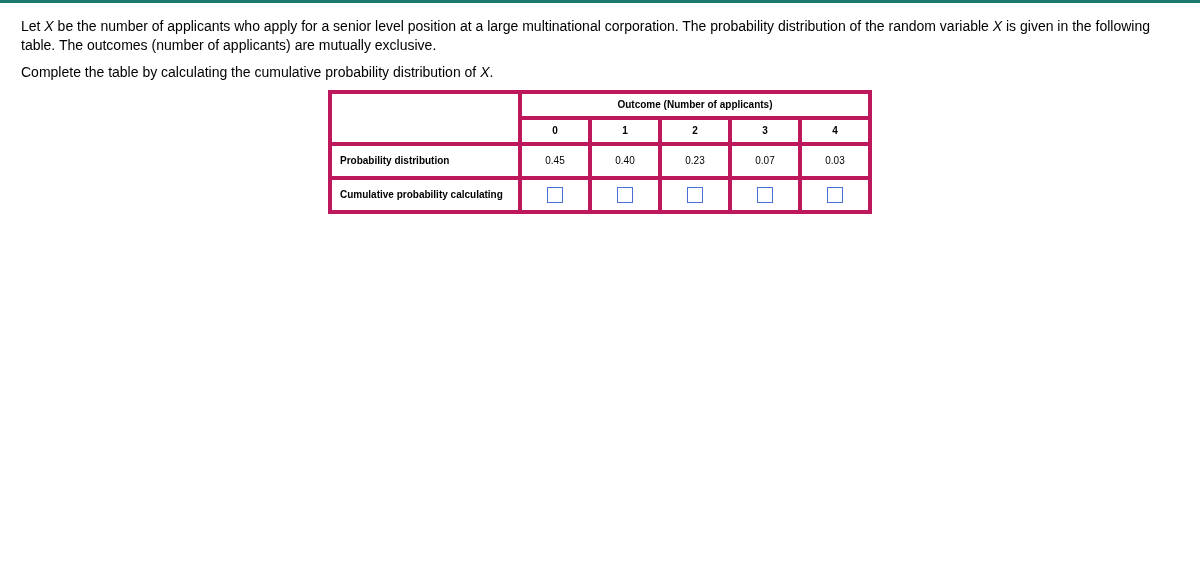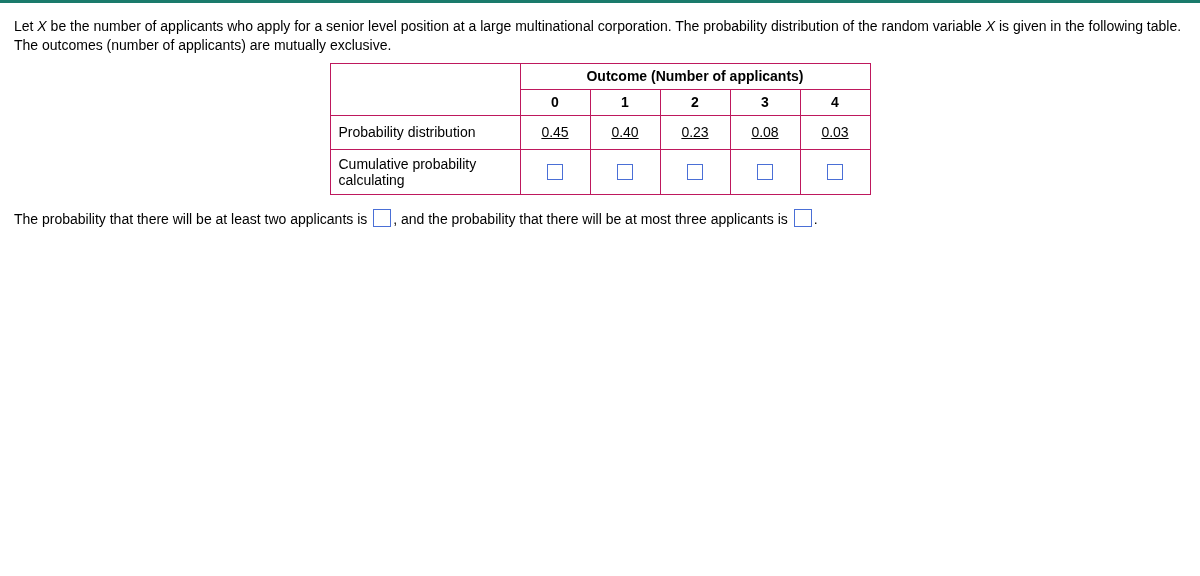--- a/index.html
+++ b/index.html
@@ -4,31 +4,31 @@
 <style>
   * { box-sizing: border-box; }
   body {
     margin: 0;
     font-family: Arial, Helvetica, sans-serif;
     font-size: 14px;
     color: #000;
     background: #fff;
   }
   .topbar { height: 3px; background: #1a7a6b; }
-  .content { padding: 10px 14px; }
+  .content { padding: 10px 21px; }
   .prompt p { margin: 4px 0 8px 0; line-height: 1.35; }
   .em { font-style: italic; }
   .table-wrap { display: flex; justify-content: center; margin: 8px 0 14px 0; }
   table { border-collapse: collapse; }
-  th, td { border: 1px solid #be185d; text-align: center; font-size: 14px; }
+  th, td { border: 4px solid #be185d; text-align: center; font-size: 10px; }
   .corner { width: 190px; height: 26px; }
   .superhdr { font-weight: bold; height: 26px; }
   .colhdr { width: 70px; height: 26px; font-weight: bold; }
-  .rowlabel { text-align: left; padding: 6px 8px; font-weight: normal; width: 190px; }
-  .valcell { height: 34px; text-decoration: underline; }
+  .rowlabel { text-align: left; padding: 6px 8px; font-weight: bold; width: 190px; }
+  .valcell { height: 34px; }
   .inputbox {
     display: inline-block;
     width: 16px; height: 16px;
     border: 1px solid #4a6fd6;
     vertical-align: middle;
   }
   .inline-input {
     display: inline-block;
     width: 18px; height: 18px;
     border: 1px solid #4a6fd6;
@@ -41,20 +41,23 @@
 <body>
 
 <div class="topbar"></div>
 
 <div class="content">
 
   <div class="prompt">
     <p>
       <span>Let </span><span class="em">X</span><span> be the number of applicants who apply for a senior level position at a large multinational corporation. The probability distribution of the random variable </span><span class="em">X</span><span> is given in the following table. The outcomes (number of applicants) are mutually exclusive.</span>
     </p>
+    <p>
+      <span>Complete the table by calculating the cumulative probability distribution of </span><span class="em">X</span><span>.</span>
+    </p>
   </div>
 
   <div class="table-wrap">
     <table>
       <tbody>
           <tr>
         <th class="corner" rowspan="2"></th>
         <th class="superhdr" colspan="5">Outcome (Number of applicants)</th>
       </tr>
       <tr>
@@ -62,34 +65,31 @@
         <th class="colhdr">1</th>
         <th class="colhdr">2</th>
         <th class="colhdr">3</th>
         <th class="colhdr">4</th>
       </tr>
       <tr>
         <td class="rowlabel">Probability distribution</td>
         <td class="valcell">0.45</td>
         <td class="valcell">0.40</td>
         <td class="valcell">0.23</td>
-        <td class="valcell">0.08</td>
+        <td class="valcell">0.07</td>
         <td class="valcell">0.03</td>
       </tr>
       <tr>
         <td class="rowlabel">Cumulative probability calculating</td>
         <td class="valcell"><span class="inputbox"></span></td>
         <td class="valcell"><span class="inputbox"></span></td>
         <td class="valcell"><span class="inputbox"></span></td>
         <td class="valcell"><span class="inputbox"></span></td>
         <td class="valcell"><span class="inputbox"></span></td>
       </tr>
     </tbody>
       </table>
   </div>
 
   <div class="answers">
-    <p>
-      <span>The probability that there will be at least two applicants is </span><span class="inline-input"></span><span>, and the probability that there will be at most three applicants is </span><span class="inline-input"></span><span>.</span>
-    </p>
   </div>
 
 </div>
 
 </body></html>

